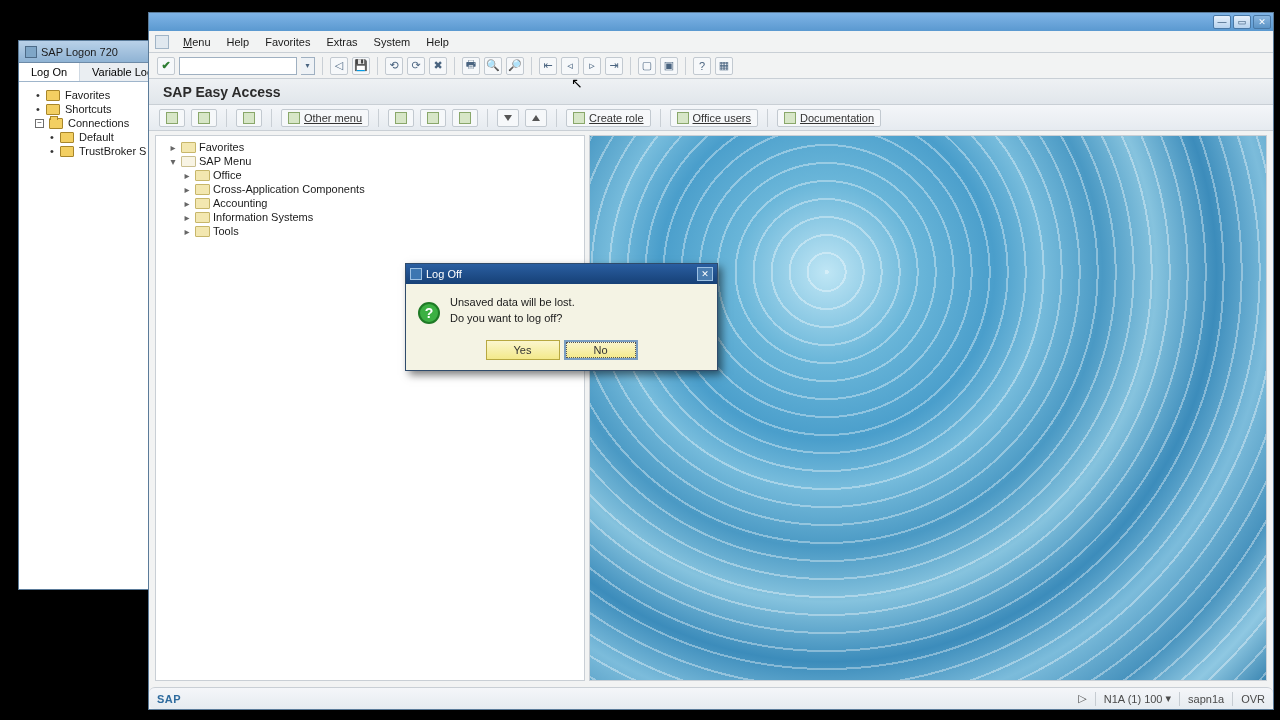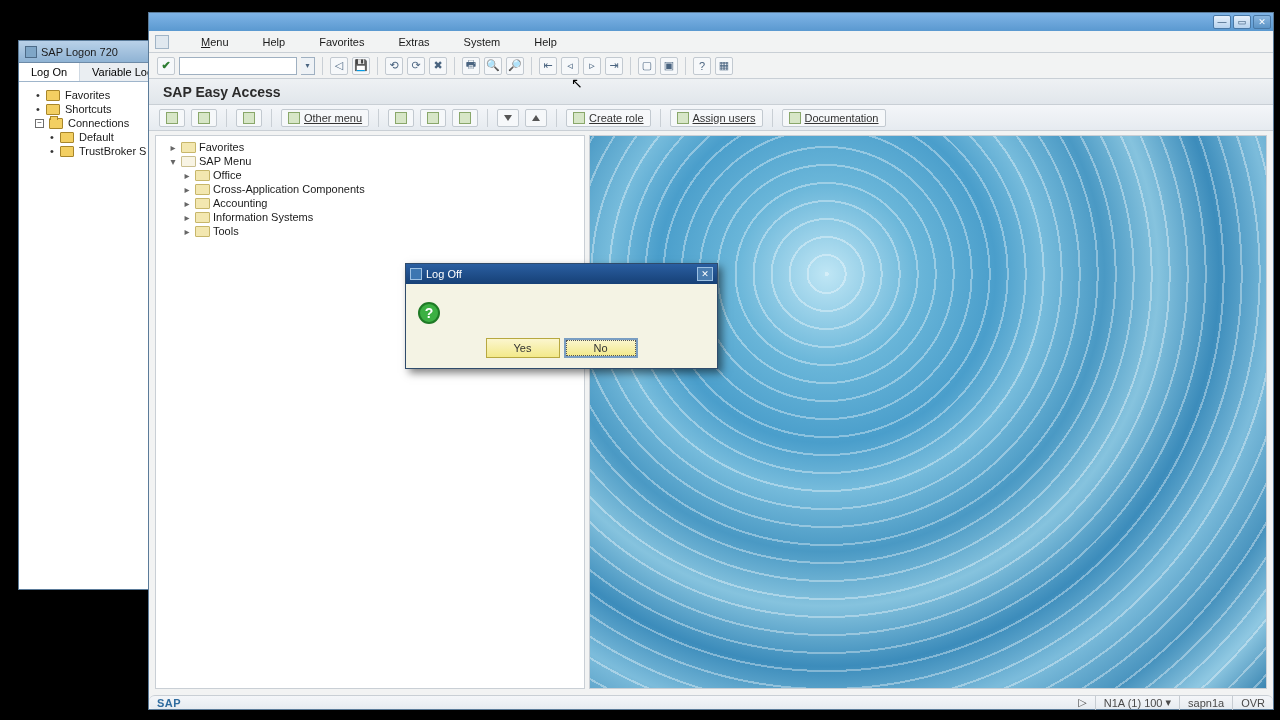--- a/index.html
+++ b/index.html
@@ -20,21 +20,21 @@
   .lt-toggle { width: 9px; height: 9px; border: 1px solid #6d6d6d; background: #fff; display: flex; align-items: center; justify-content: center; font-size: 8px; line-height: 1; color: #333; }
   .lt-folder { width: 14px; height: 11px; background: #f3cf62; border: 1px solid #a8862a; border-radius: 1px; margin: 0 3px; position: relative; }
   .lt-folder.open::before { content:""; position:absolute; top:-3px; left:0; width:6px; height:3px; background:#f3cf62; border:1px solid #a8862a; border-bottom:none; }
   .lt-text { color: #1a1a1a; }
 
   
   .main-window { position: absolute; left: 148px; top: 12px; right: 6px; bottom: 10px; background: #f2f3f3; border: 1px solid #5b7b99; z-index: 2; display: flex; flex-direction: column; }
   .title-bar { height: 18px; background: linear-gradient(#7fb4e6,#5a99d0); display: flex; align-items: center; justify-content: flex-end; padding-right: 2px; gap: 2px; }
   .win-btn { width: 18px; height: 14px; background: linear-gradient(#e7f1fb,#b7d3ee); border: 1px solid #4a79a6; border-radius: 2px; display: flex; align-items: center; justify-content: center; font-size: 9px; color: #2a4c6e; cursor: default; }
   .win-btn.close { background: linear-gradient(#8bb7e0,#5c94c6); color: #fff; }
-  .menu-bar { height: 22px; background: #f2f3f3; border-bottom: 1px solid #c9cfd5; display: flex; align-items: center; padding: 0 6px; gap: 18px; }
+  .menu-bar { height: 22px; background: #f2f3f3; border-bottom: 1px solid #c9cfd5; display: flex; align-items: center; padding: 0 6px; gap: 0; }
   .menu-ic { width: 14px; height: 14px; background: #e0e8ef; border: 1px solid #a0b4c6; margin-right: 6px; }
   .menu-item { padding: 2px 8px; color: #1a1a1a; }
   .menu-item u { text-decoration: underline; }
 
   .toolbar1 { height: 26px; background: #f2f3f3; border-bottom: 1px solid #c9cfd5; display: flex; align-items: center; padding: 0 8px; gap: 4px; }
   .tb-sep { width: 1px; height: 18px; background: #c9cfd5; margin: 0 3px; }
   .tb-btn { width: 18px; height: 18px; border: 1px solid #c2c9d0; background: #f6f8fa; border-radius: 2px; display: flex; align-items: center; justify-content: center; font-size: 11px; color: #4a6480; }
   .check-ic { color: #2e7d32; font-weight: bold; }
   .cmd-field { width: 118px; height: 18px; background: #fff; border: 1px solid #9fb0c1; }
   .cmd-dd { width: 14px; height: 18px; border: 1px solid #9fb0c1; border-left: none; background: #eef2f6; display:flex; align-items:center; justify-content:center; font-size:8px; color:#4a6480; }
@@ -56,21 +56,21 @@
   .t-row.ind1 { padding-left: 8px; }
   .t-row.ind2 { padding-left: 22px; }
   .t-toggle { width:10px; height:10px; display:flex; align-items:center; justify-content:center; color:#666; font-size:10px; }
   .t-folder { width:15px; height:11px; background:#f8f4e4; border:1px solid #cabf8f; border-radius:1px; }
   .t-folder.closed { background:#f3e7b0; border-color:#c7b66a; }
   .t-text { color:#1a1a1a; }
 
   .image-panel { flex:1; border:1px solid #c9cfd5; position:relative; overflow:hidden; background: radial-gradient(circle at 35% 25%, #bfe6f5 0%, #6ab6d9 15%, #4a9ecb 28%, #77bcdc 36%, #4a99c4 46%, #86c3de 55%, #3c8cbb 65%, #7cbcdb 74%, #4893be 84%, #8fc8e2 92%, #3b86b2 100%); }
   .image-panel::before { content:""; position:absolute; inset:0; background: repeating-radial-gradient(circle at 35% 25%, rgba(255,255,255,.35) 0 2px, rgba(255,255,255,0) 2px 18px); mix-blend-mode: screen; }
 
-  .status-bar { height: 14px; border-top: 1px solid #c9cfd5; background: linear-gradient(#f4f6f9,#e6ebf0); display:flex; align-items:center; justify-content: space-between; padding: 4px 8px; border-radius: 6px; }
+  .status-bar { height: 22px; border-top: 1px solid #c9cfd5; background: linear-gradient(#f4f6f9,#e6ebf0); display:flex; align-items:center; justify-content: space-between; padding: 4px 8px; border-radius: 6px; }
   .sb-right { display:flex; align-items:center; gap:8px; color:#4a4a4a; }
   .sb-seg { border-left:1px solid #c6ccd2; padding-left:8px; height:14px; display:flex; align-items:center; }
   .sap-logo { font-weight:bold; color:#2e6b9e; letter-spacing:.5px; }
 
   
   .dialog { position:absolute; left:256px; top:250px; width:313px; background:#f4f3e4; border:1px solid #2f4b6b; box-shadow: 4px 4px 8px rgba(0,0,0,.5); z-index:5; }
   .dlg-title { height:20px; background: linear-gradient(#2a5ea1,#164076); color:#fff; display:flex; align-items:center; padding:0 4px; gap:4px; }
   .dlg-title .dlg-ic { width:12px; height:12px; background:#3c76b1; border:1px solid #9dc1e3; }
   .dlg-close { margin-left:auto; width:16px; height:14px; background:#4a7db1; border:1px solid #9dc1e3; color:#fff; display:flex; align-items:center; justify-content:center; font-size:9px; }
   .dlg-body { padding:10px 12px 8px 12px; display:flex; gap:10px; }
@@ -208,21 +208,21 @@
         <span class="tri-up"></span>
       </div>
     <span class="tb-sep"></span>
     <div class="tb2-btn">
         <span class="sm-ic"></span>
         <span>Create role</span>
       </div>
     <span class="tb-sep"></span>
     <div class="tb2-btn">
         <span class="sm-ic"></span>
-        <span>Assign users</span>
+        <span>Office users</span>
       </div>
     <span class="tb-sep"></span>
     <div class="tb2-btn">
         <span class="sm-ic"></span>
         <span>Documentation</span>
       </div>
   </div>
 
   <div class="content">
     <div class="tree-panel">
@@ -278,20 +278,24 @@
   </div>
 
   <div class="dialog">
     <div class="dlg-title">
       <span class="dlg-ic"></span>
       <span>Log Off</span>
       <span class="dlg-close">✕</span>
     </div>
     <div class="dlg-body">
       <div class="q-icon">?</div>
+      <div class="dlg-text">
+        <p>Unsaved data will be lost.</p>
+        <p>Do you want to log off?</p>
+      </div>
     </div>
     <div class="dlg-buttons">
       <div class="dlg-btn">Yes</div>
       <div class="dlg-btn focus">No</div>
     </div>
   </div>
 
   <span class="cursor">↖</span>
 </div>
 

